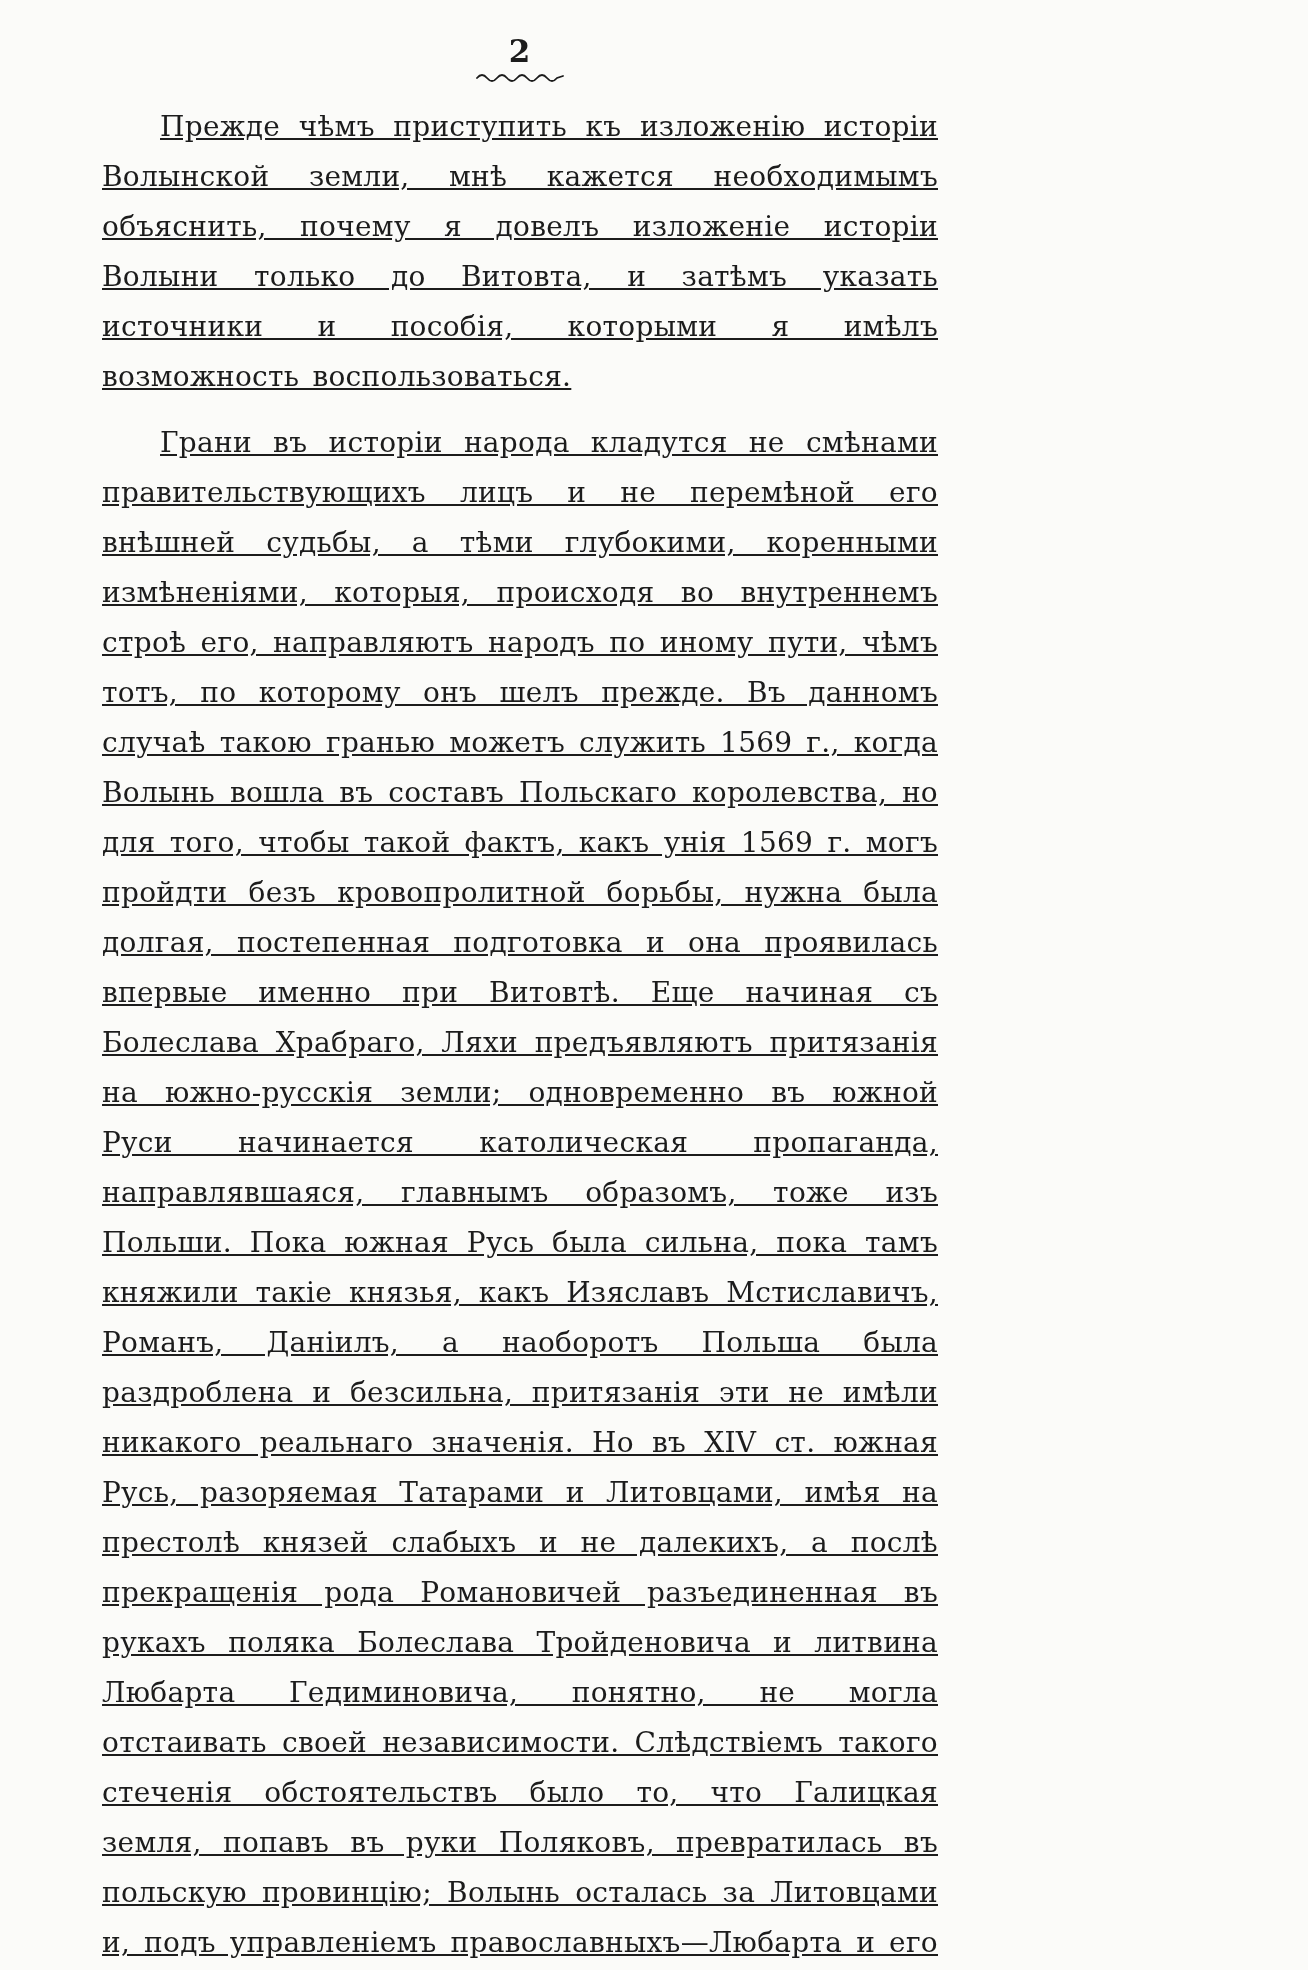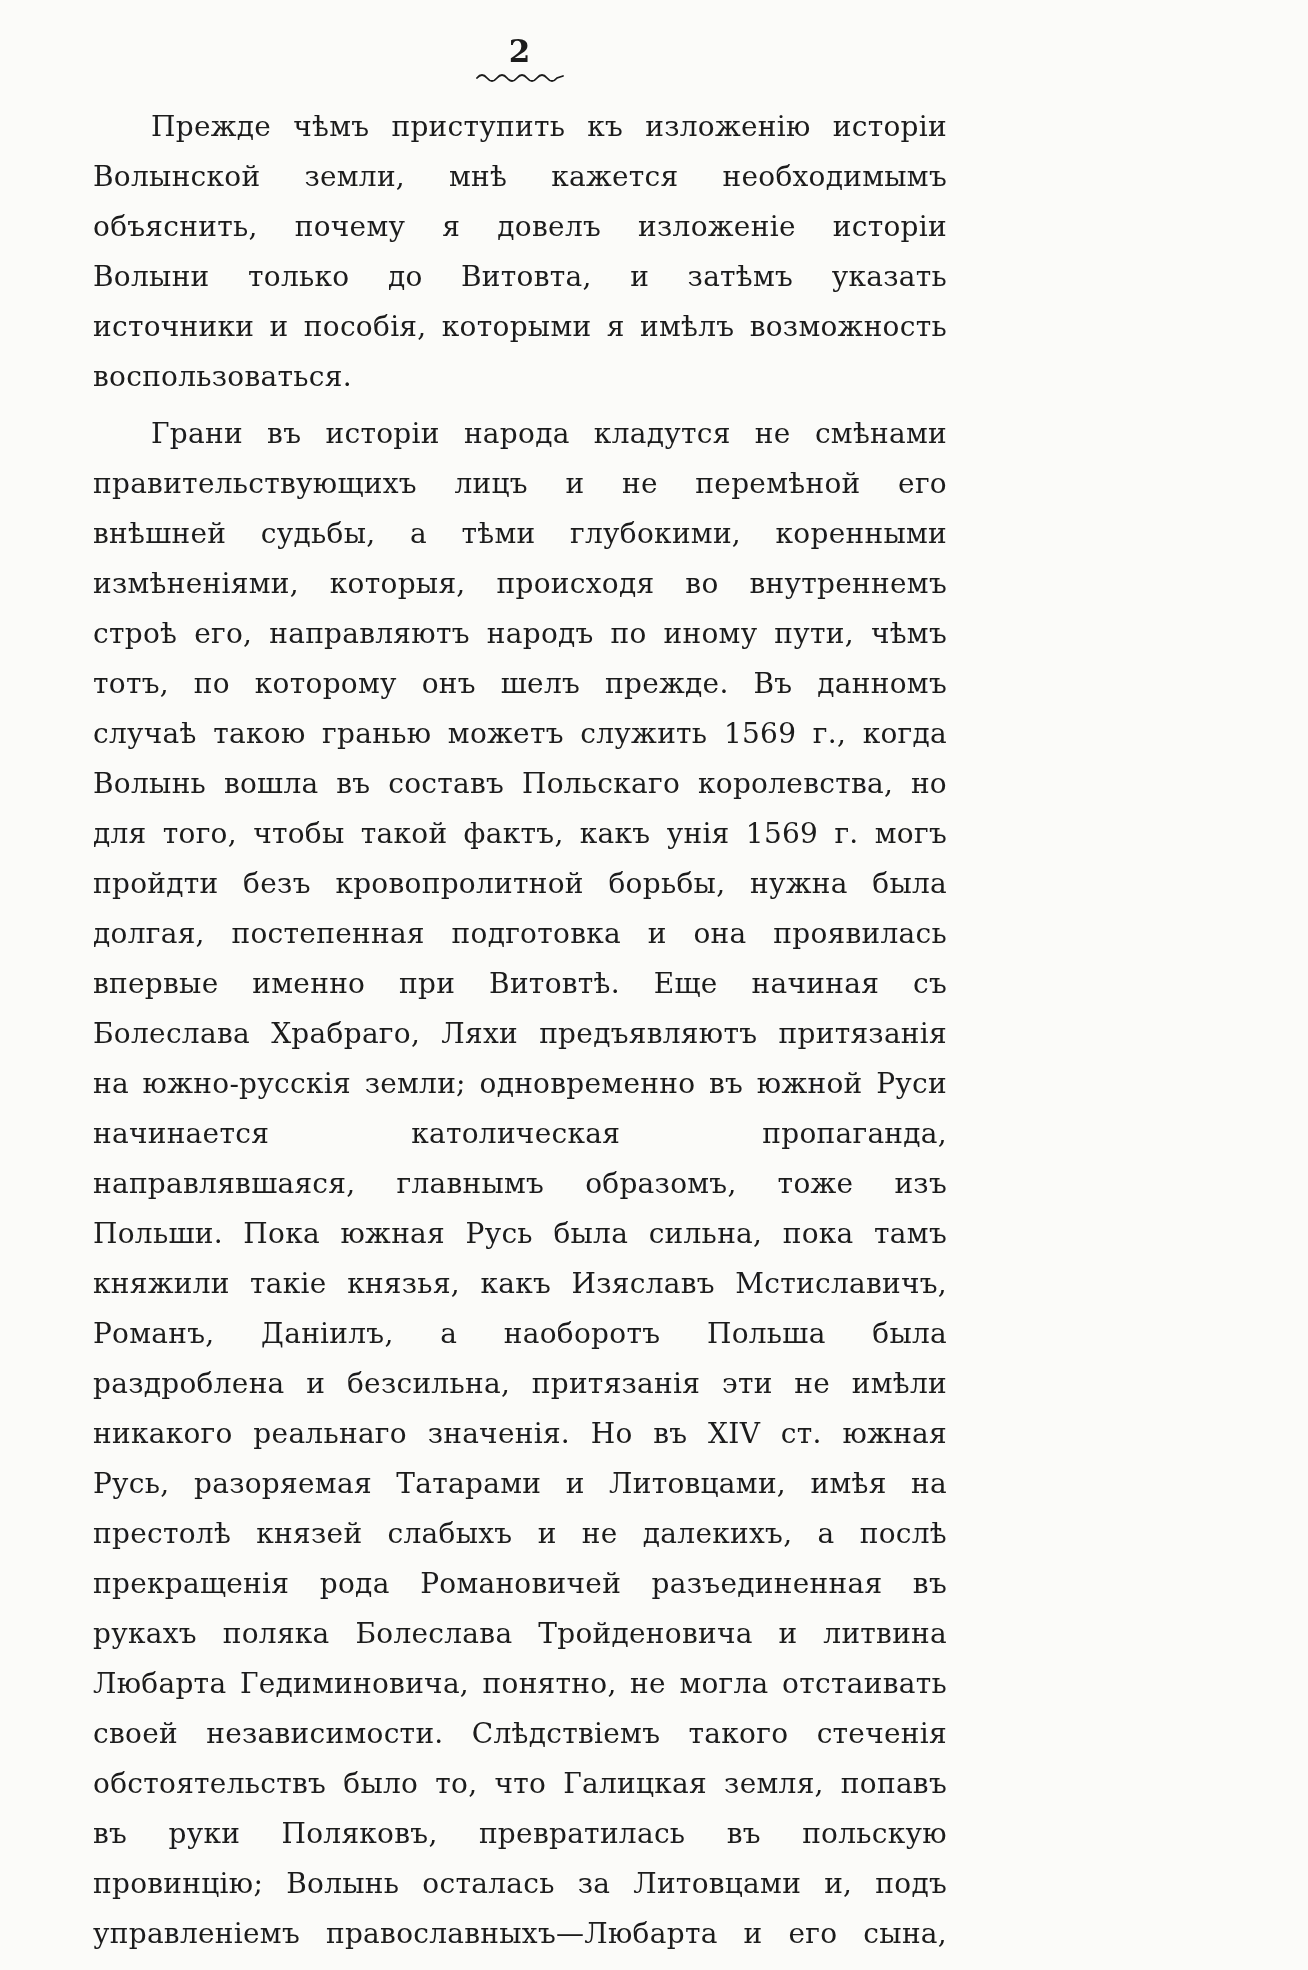--- a/index.html
+++ b/index.html
@@ -42,22 +42,23 @@
     margin:2px auto 0 auto;
   }
   .page-body{
     text-align:justify;
     font-size:28px;
     line-height:50px;
     word-spacing:0.14em;
     letter-spacing:0.01em;
   }
   .page-body p{
-    margin:7px;
+    margin:16px;
     text-indent:58px;
+    text-decoration:underline;
   }
 </style>
 </head>
 <body>
 
 <div class="page">
   <div class="text-block">
 
     <header class="page-header">
       <div class="page-number">2</div>

